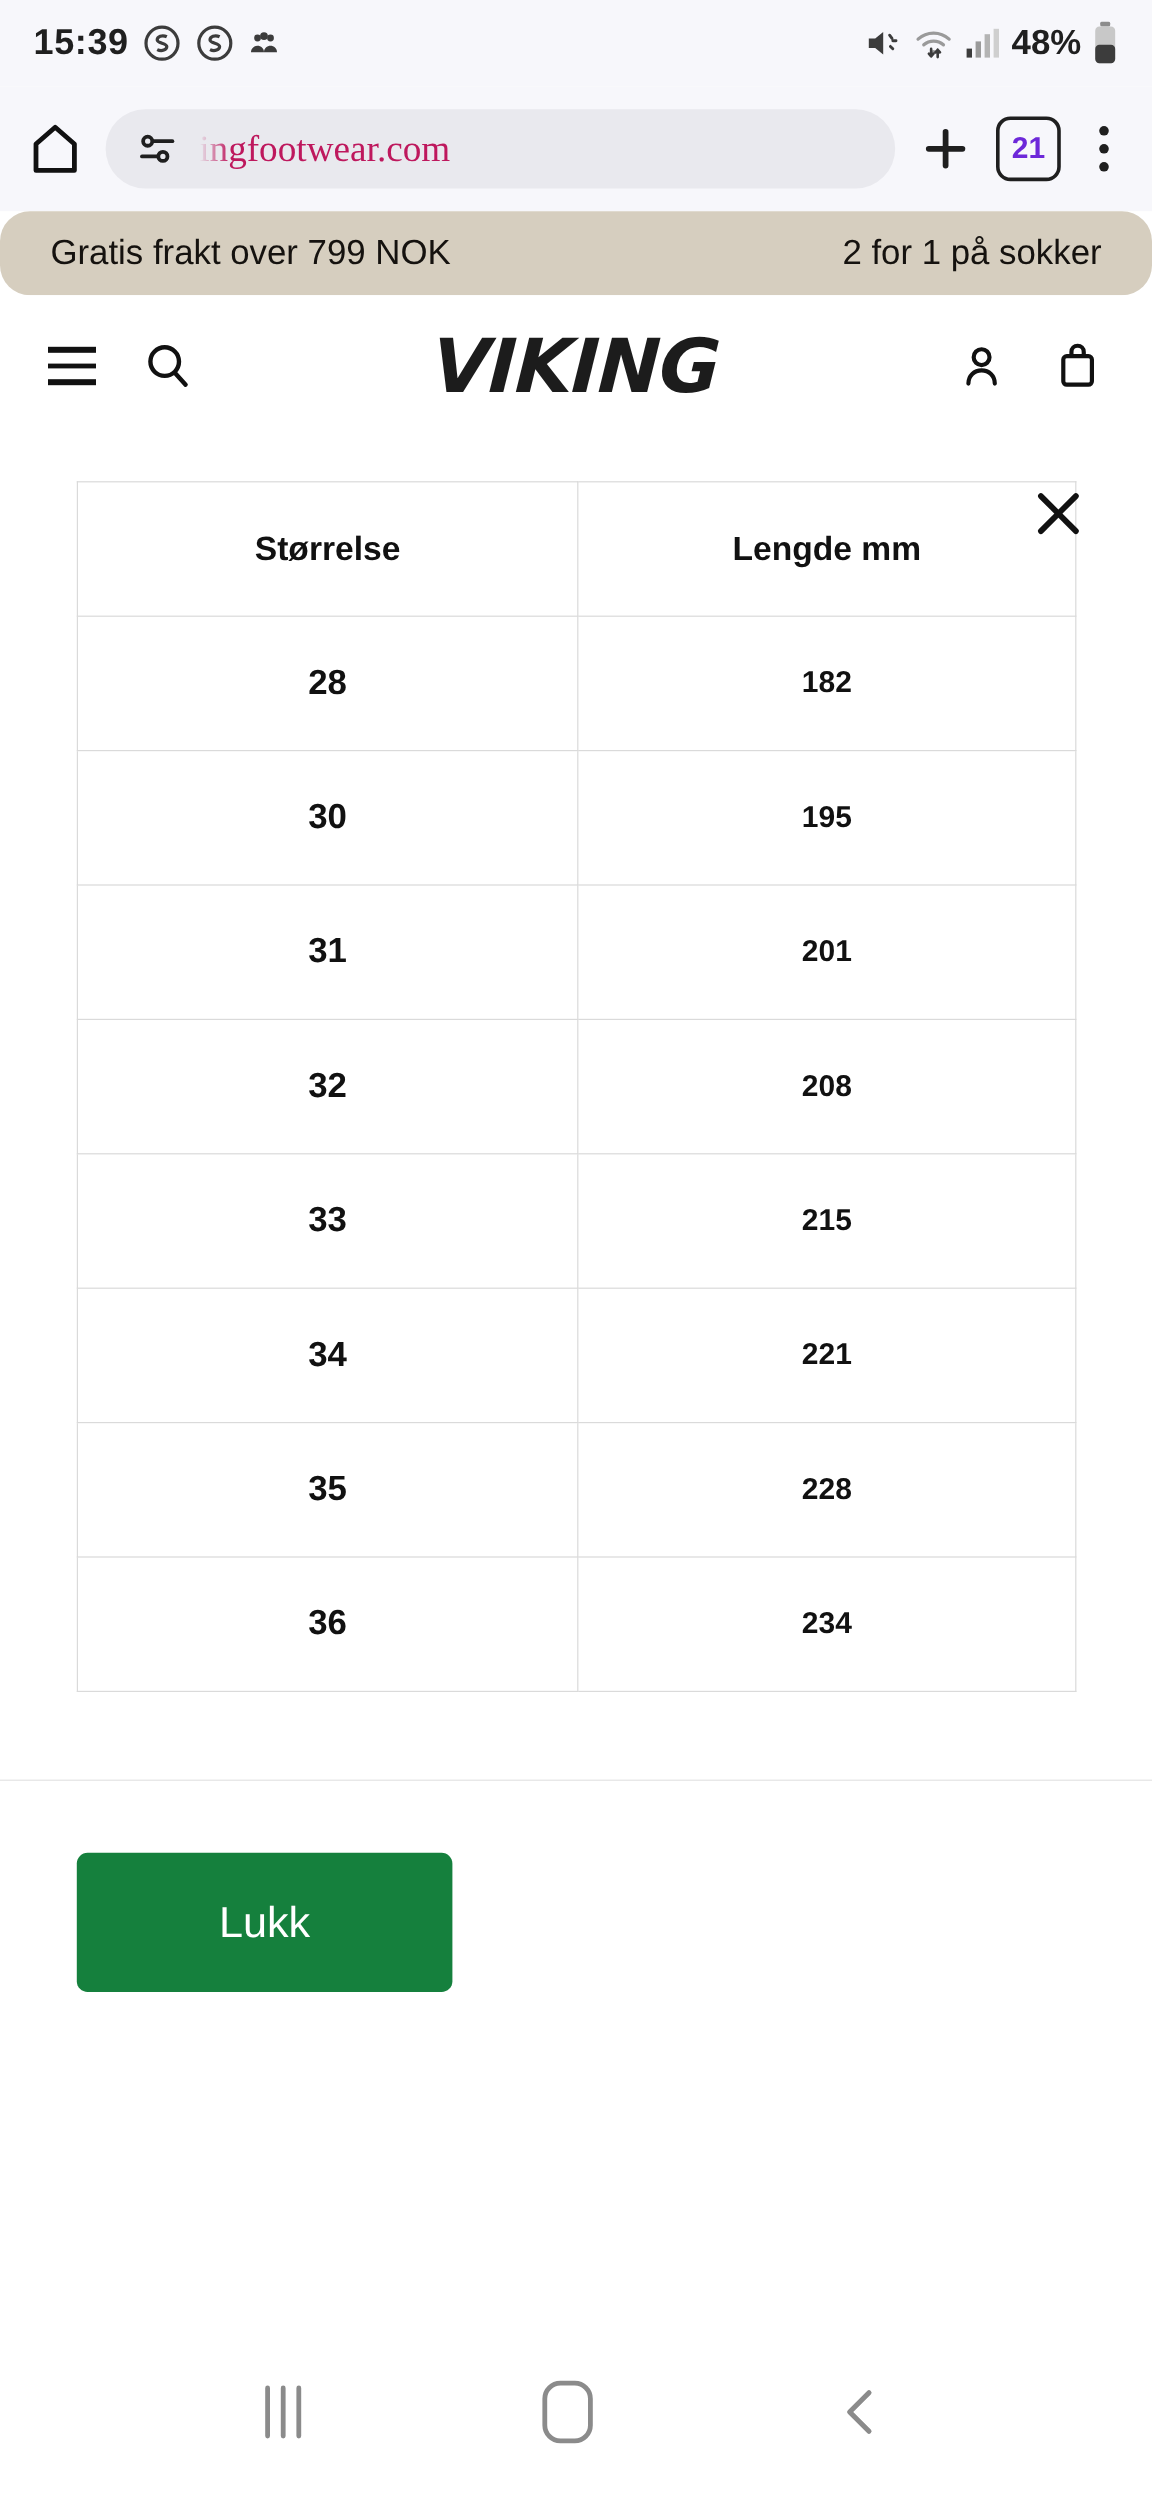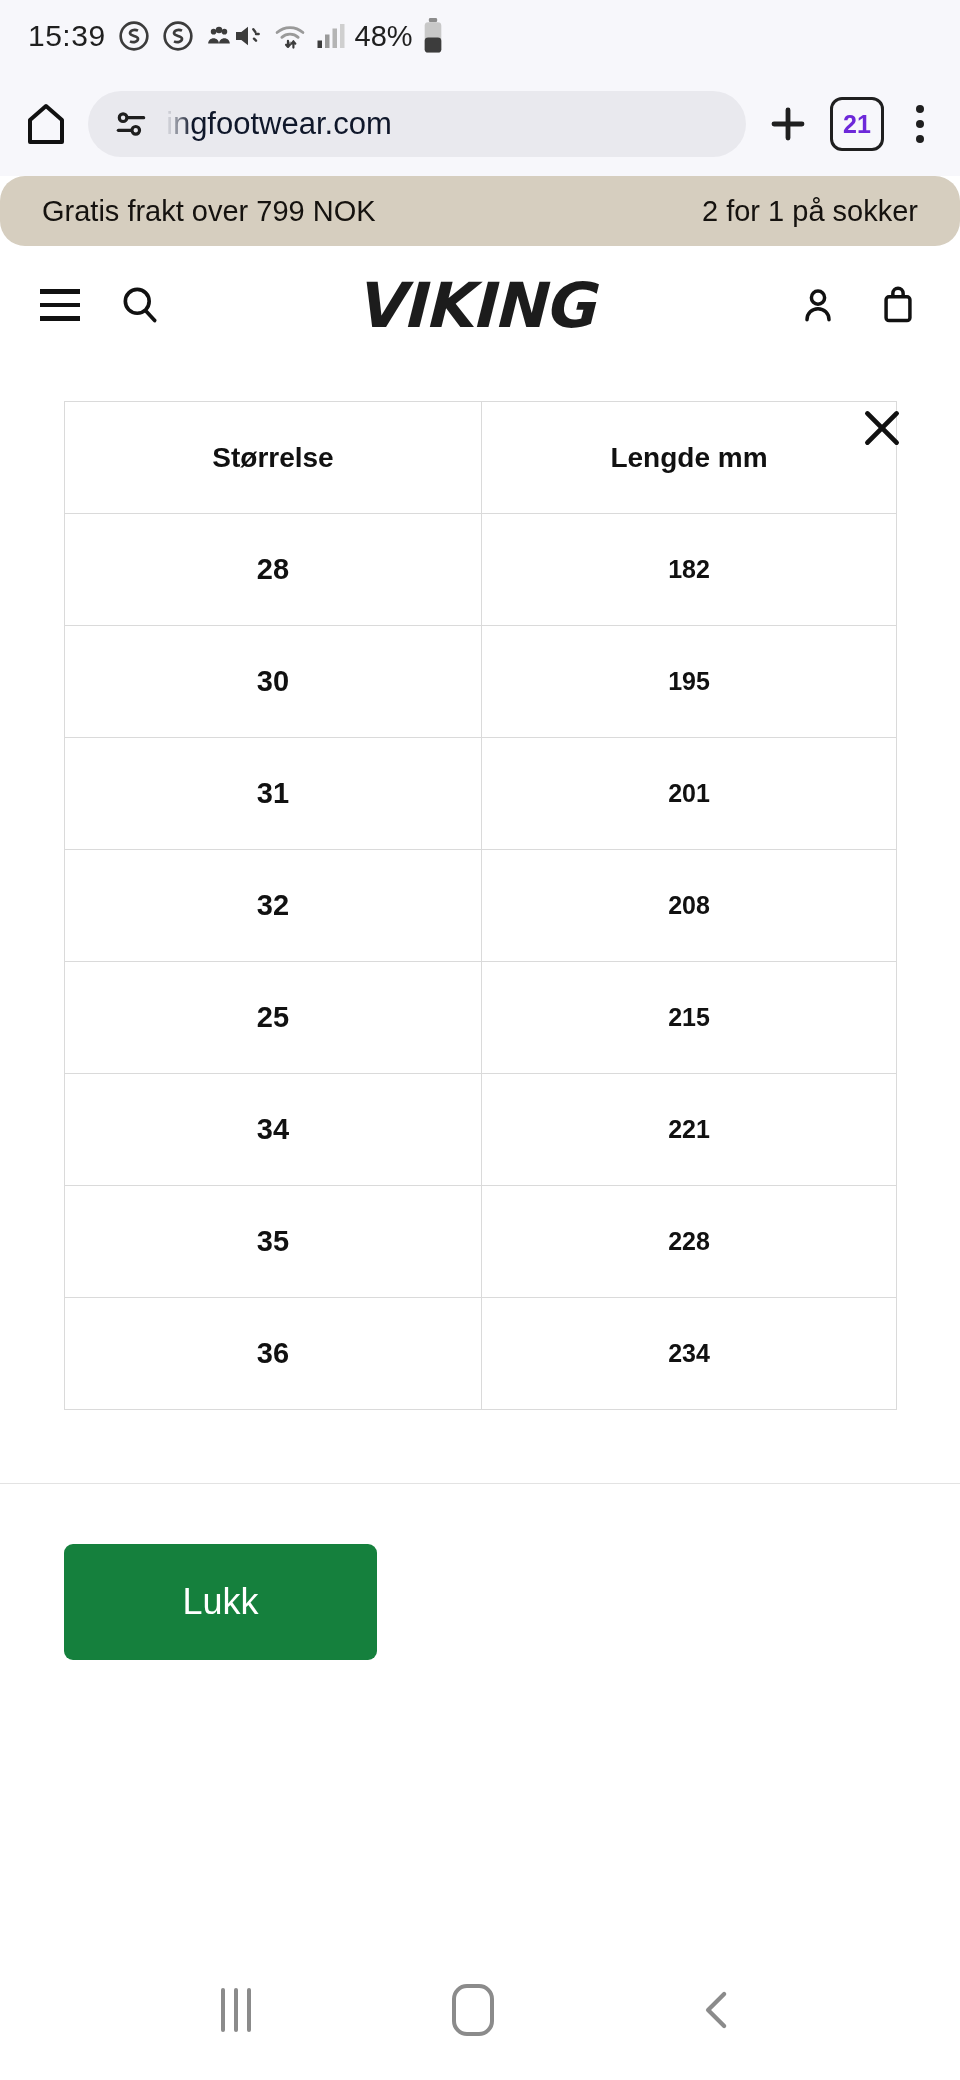--- a/index.html
+++ b/index.html
@@ -6,43 +6,45 @@
   html, body {
     width:960px; height:2080px;
     font-family:"Liberation Sans", sans-serif;
     background:#ffffff;
     overflow:hidden;
   }
 
   
   .statusbar {
     height:72px; background:#f7f7fb;
-    display:flex; align-items:center; justify-content:flex-start;
+    display:flex; align-items:center; justify-content:space-between;
     padding:10px 28px;
+    font-weight:bold;
   }
   .sb-left { display:flex; align-items:center; gap:12px; }
   .sb-time { font-size:30px; color:#1f1f1f; letter-spacing:.5px; }
   .sb-right { display:flex; align-items:center; gap:9px; }
   .sb-pct { font-size:29px; color:#1f1f1f; }
   .glyph { display:inline-flex; align-items:center; }
 
   
   .browserbar {
     height:104px; background:#f7f7fb;
     display:flex; align-items:center; padding:0 22px; gap:18px;
   }
   .omnibox {
     flex:1; height:66px; background:#e9e9ee; border-radius:33px;
     display:flex; align-items:center; padding:0 24px; gap:16px;
     overflow:hidden;
   }
   .omni-url {
-    font-size:31px; color:#0f172a; white-space:nowrap;
+    font-size:31px; color:#be185d; white-space:nowrap;
     overflow:hidden; text-overflow:clip;
     mask-image:linear-gradient(to right, transparent 0, #000 26px);
+    font-family:Liberation Serif, serif;
     -webkit-mask-image:linear-gradient(to right, transparent 0, #000 26px);
   }
   .tabcount {
     width:54px; height:54px; border:3.5px solid #1f1f1f; border-radius:12px;
     display:flex; align-items:center; justify-content:center;
     font-size:25px; font-weight:600; color:#6d28d9;
   }
   .kebab { display:flex; flex-direction:column; gap:7px; align-items:center; padding:6px 14px; }
   .kebab i { width:8px; height:8px; border-radius:50%; background:#1f1f1f; display:block; }
 
@@ -269,21 +271,21 @@
           </tr>
         <tr>
             <td class="size">31</td>
             <td class="len">201</td>
           </tr>
         <tr>
             <td class="size">32</td>
             <td class="len">208</td>
           </tr>
         <tr>
-            <td class="size">25</td>
+            <td class="size">33</td>
             <td class="len">215</td>
           </tr>
         <tr>
             <td class="size">34</td>
             <td class="len">221</td>
           </tr>
         <tr>
             <td class="size">35</td>
             <td class="len">228</td>
           </tr>

